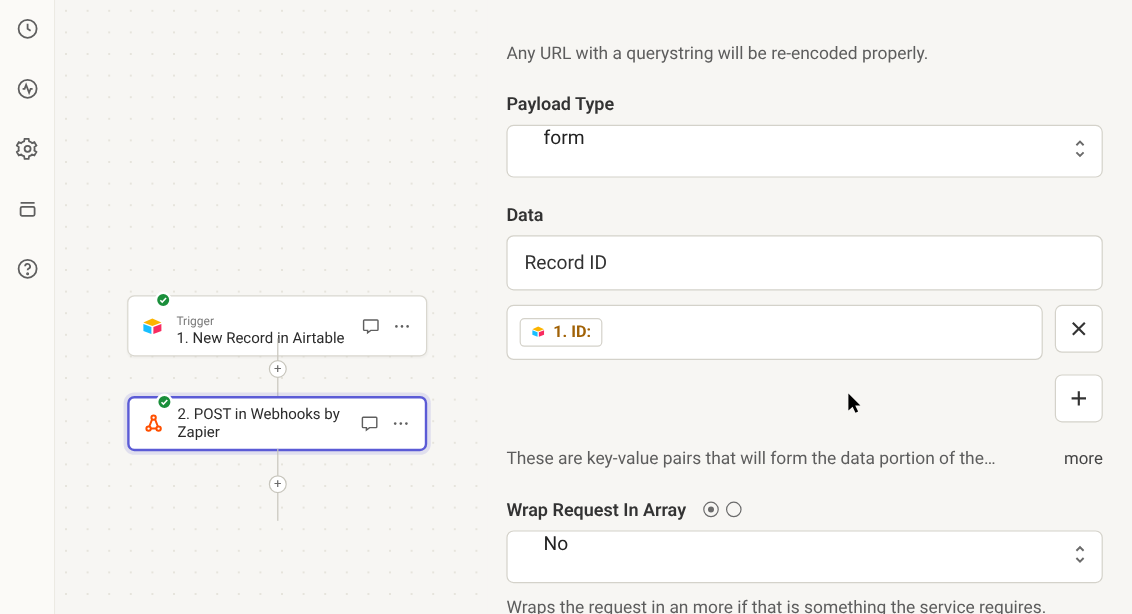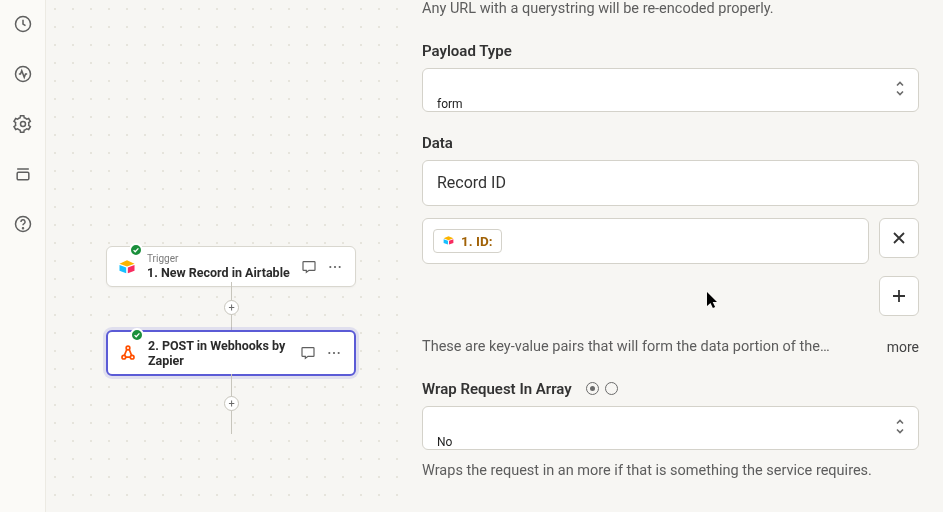--- a/index.html
+++ b/index.html
@@ -55,22 +55,22 @@
   }
   .node-icon {
     width: 24px; height: 24px;
     flex: 0 0 24px;
     display:flex; align-items:center; justify-content:center;
   }
   .node-text {
     flex: 1 1 auto; min-width: 0; padding-left: 8px;
     display:flex; flex-direction:column; line-height:1.2;
   }
-  .node-kicker { font-size: 10px; color:#7a7a7a; }
-  .node-title  { font-size: 12.5px; color:#2b2b2b; font-weight: 700; }
+  .node-kicker { font-size: 10px; color:#7a7a7a;margin-top:10px; }
+  .node-title  { font-size: 12.5px; color:#2b2b2b; font-weight: 400; }
   .node-actions {
     display:flex; gap:2px; align-items:center; padding-left:4px;
   }
   .node-btn {
     width:24px; height:24px; display:flex; align-items:center; justify-content:center;
     color:#5f5f5f; cursor:pointer; border-radius:4px;
   }
   .node-status {
     position:absolute; top:-4px; left:22px;
     width:14px; height:14px; border-radius:50%;
@@ -91,28 +91,29 @@
 
   
   .panel {
     flex: 1 1 auto;
     background:#f7f6f3;
     padding: 0 24px 0 16px;
     overflow:hidden;
     font-size:14.5px;
     color:#3a3a3a;
     position:relative;
+    margin-top:36px;
   }
   .helper { color:#5d5d5d; font-size:14.5px; line-height:1.5; }
   .label  { font-weight:600; color:#333; margin-top:22px; margin-bottom:8px; display:flex; align-items:center; gap:8px; font-size:15px;}
   .select {
     width:100%; height:44px; background:#fff;
     border:1px solid #d4d2ca; border-radius:6px;
-    padding:0 40px 0 14px; font-size:12px; color:#222;
-    display:flex; align-items:flex-end; position:relative; cursor:pointer;
+    padding:0 40px 0 30px; font-size:16px; color:#222;
+    display:flex; align-items:flex-start; position:relative; cursor:pointer;
   }
   .select .updown {
     position:absolute; right:12px; top:50%; transform:translateY(-50%);
     color:#6b6b6b;
   }
   .text-input {
     width:100%; height:46px; background:#fff;
     border:1px solid #d4d2ca; border-radius:6px;
     padding:12px 14px; font-size:16px; color:#333;
     display:flex; align-items:center;

